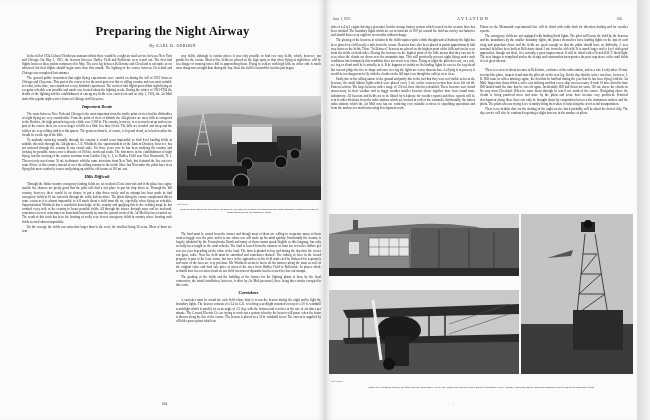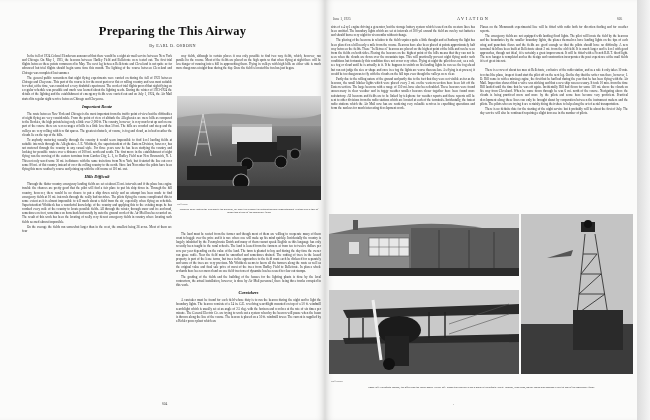--- a/index.html
+++ b/index.html
@@ -24,21 +24,21 @@
   .caption { position: absolute; font-size: 2.7px; font-style: italic; text-align: center; line-height: 3.4px; color: #333; }
   .folio { position: absolute; font-size: 3.5px; color: #444; }
   .running-head { position: absolute; font-size: 4.2px; letter-spacing: 1.6px; color: #222; }
 </style>
 </head>
 <body>
 
 <div class="spread">
 
   <div class="page page-left">
-    <div class="title">Preparing the This Airway</div>
+    <div class="title">Preparing the Night Airway</div>
     <div class="byline">By EARL D. OSBORN</div>
 
     <div class="col" style="left:22px; top:54px; width:150px;">
       <p>In the fall of 1924 Colonel Henderson announced that there would be a night air mail service between New York and Chicago. On May 1, 1925, the beacons between Hadley Field and Bellefonte were tested out. The first trial flights between these points commenced in May. The next leg between Bellefonte and Cleveland is not quite so far advanced but trial flights should begin some time this month. The lighting of the course between Cleveland and Chicago was completed last summer.</p>
       <p>The general public remembers that night flying experiments were carried on during the fall of 1923 between Chicago and Cheyenne. This part of the course is for the most part over flat or rolling country and was most suitable for what, at the time, was considered a very doubtful experiment. The work of trial flights proved that night flying on a regular schedule was possible and much was learned about the lighting needs. During the winter of 1923-1924 the details of the lighting and the establishment of emergency fields were carried out and on July 1, 1924, the Air Mail started its regular night service between Chicago and Cheyenne.</p>
       <h3>Important Route</h3>
       <p>The route between New York and Chicago is the most important from the traffic point of view but the difficulties of night flying are very considerable. From the point of view of altitude the Alleghenies are mere hills as compared to the Rockies, the high points being only a little over 2,000 ft. The country, however, is very much cut up and on one part of the course there are seven ranges of hills in a little less than 50 mi. The hills are wooded and steep and the valleys are very rolling with few flat spaces. The greatest obstacle, of course, is fog and cloud, as in bad weather the clouds lie on the top of the hills.</p>
       <p>To anybody motoring casually through the country it would seem impossible to find level landing fields at suitable intervals through the Alleghenies. J. E. Whitbeck, the superintendent of the Eastern Division, however, has not motored through the country in any casual style. For three years now he has been studying the country and looking for possible routes over a distance of 200 mi. north and south. The first move in the establishment of night flying was the moving of the eastern terminus from Garden City, L. I., to Hadley Field near New Brunswick, N. J. This not only saved some 50 mi. in distance with the same train time from New York, but it started the line out over some 80 mi. of flat country instead of over the rolling country to the north. Since last November the pilots have been flying this more southerly course and joining up with the old course at 110 mi. out.</p>
       <h3>Hills Difficult</h3>
       <p>Through the flatter country emergency landing fields are set at about 25 mi. intervals and if the plane has engine trouble the chances are pretty good that the pilot will find a fair place to put his ship down in. Through the hill country, however, there would be no chance to put a ship down safely and an attempt has been made to find emergency fields at 10 mi. intervals through the really bad stretches. The pilots flying the course complicated this to some extent as it is almost impossible to tell much about a field from the air, especially when flying on schedule. Superintendent Whitbeck has a wonderful knowledge of the country and applying this to the existing maps he has combed every mile of the country to locate possible fields. All through the winter, through snow and ice and mud, sometimes on foot, sometimes on horseback but mostly by auto the ground work of the Air Mail has been carried on. The result of this work has been the locating of really very decent emergency fields in country where locating such fields seemed almost impossible.</p>

